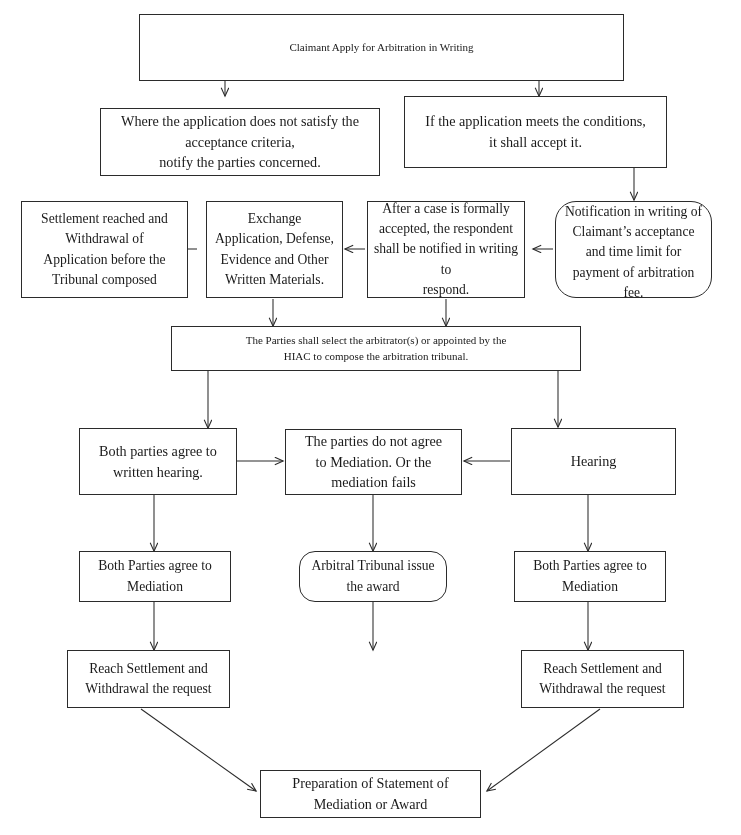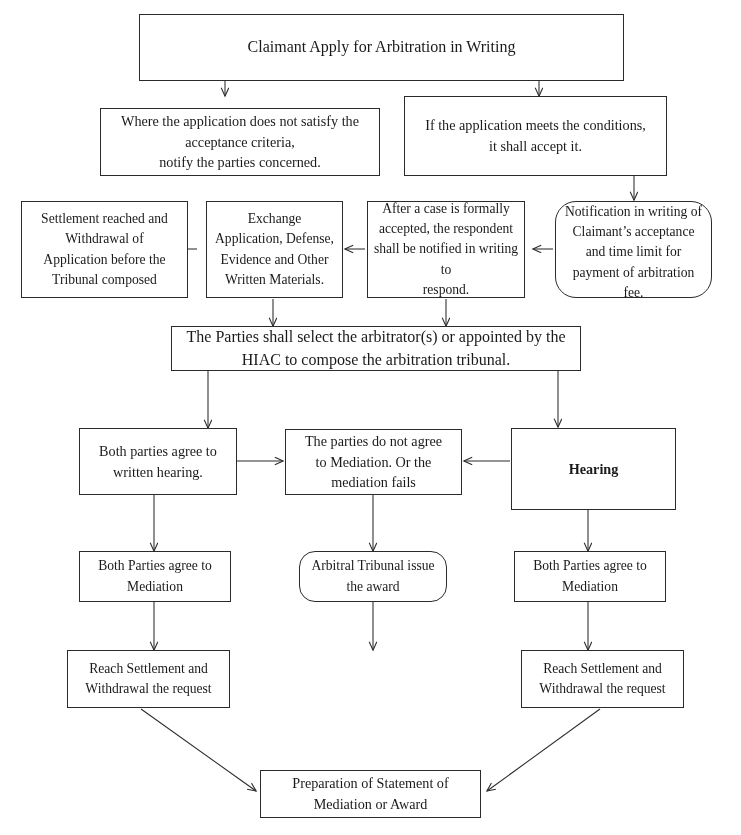--- a/index.html
+++ b/index.html
@@ -37,21 +37,21 @@
     overflow: hidden;
     z-index: 2;
   }
   .node .label {
     display: block;
     width: 100%;
     padding: 0 5px;
     box-sizing: border-box;
     white-space: pre-line;
   }
-  .fs15 { font-size: 16px; line-height: 1.42; }
+  .fs15 { font-size: 11px; line-height: 1.42; }
   .fs14 { font-size: 14.2px; line-height: 1.45; }
   .fs135 { font-size: 13.6px; line-height: 1.5; }
   .clip-bottom .label { margin-top: 6px; }
 </style>
 </head>
 <body>
 
 <div id="canvas">
 
   <svg id="edges" viewBox="0 0 741 835" width="741" height="835" xmlns="http://www.w3.org/2000/svg">
@@ -95,21 +95,21 @@
 
   <div class="node fs15" style="left:139px; top:14px; width:485px; height:67px;">
     <span class="label">Claimant Apply for Arbitration in Writing</span>
   </div>
 
   <div class="node fs14" style="left:100px; top:96px; width:280px; height:68px;margin-top:12px;">
     <span class="label">Where the application does not satisfy the
 acceptance criteria,
 notify the parties concerned.</span>
   </div>
-  <div class="node fs14" style="left:404px; top:96px; width:263px; height:80px;">
+  <div class="node fs14" style="left:404px; top:96px; width:263px; height:72px;">
     <span class="label">If the application meets the conditions,
 it shall accept it.</span>
   </div>
 
   <div class="node fs135" style="left:21px; top:201px; width:167px; height:97px;">
     <span class="label">Settlement reached and
 Withdrawal of
 Application before the
 Tribunal composed</span>
   </div>
@@ -140,21 +140,21 @@
 
   <div class="node fs14" style="left:79px; top:428px; width:158px; height:67px;">
     <span class="label">Both parties agree to
 written hearing.</span>
   </div>
   <div class="node fs14" style="left:285px; top:429px; width:177px; height:66px;">
     <span class="label">The parties do not agree
 to Mediation. Or the
 mediation fails</span>
   </div>
-  <div class="node fs14" style="left:511px; top:428px; width:165px; height:82px;font-weight:bold;">
+  <div class="node fs14" style="left:511px; top:428px; width:165px; height:67px;">
     <span class="label">Hearing</span>
   </div>
 
   <div class="node fs135" style="left:79px; top:551px; width:152px; height:51px;">
     <span class="label">Both Parties agree to
 Mediation</span>
   </div>
   <div class="node fs135" style="left:299px; top:551px; width:148px; height:51px;border-radius:16px;">
     <span class="label">Arbitral Tribunal issue
 the award</span>

